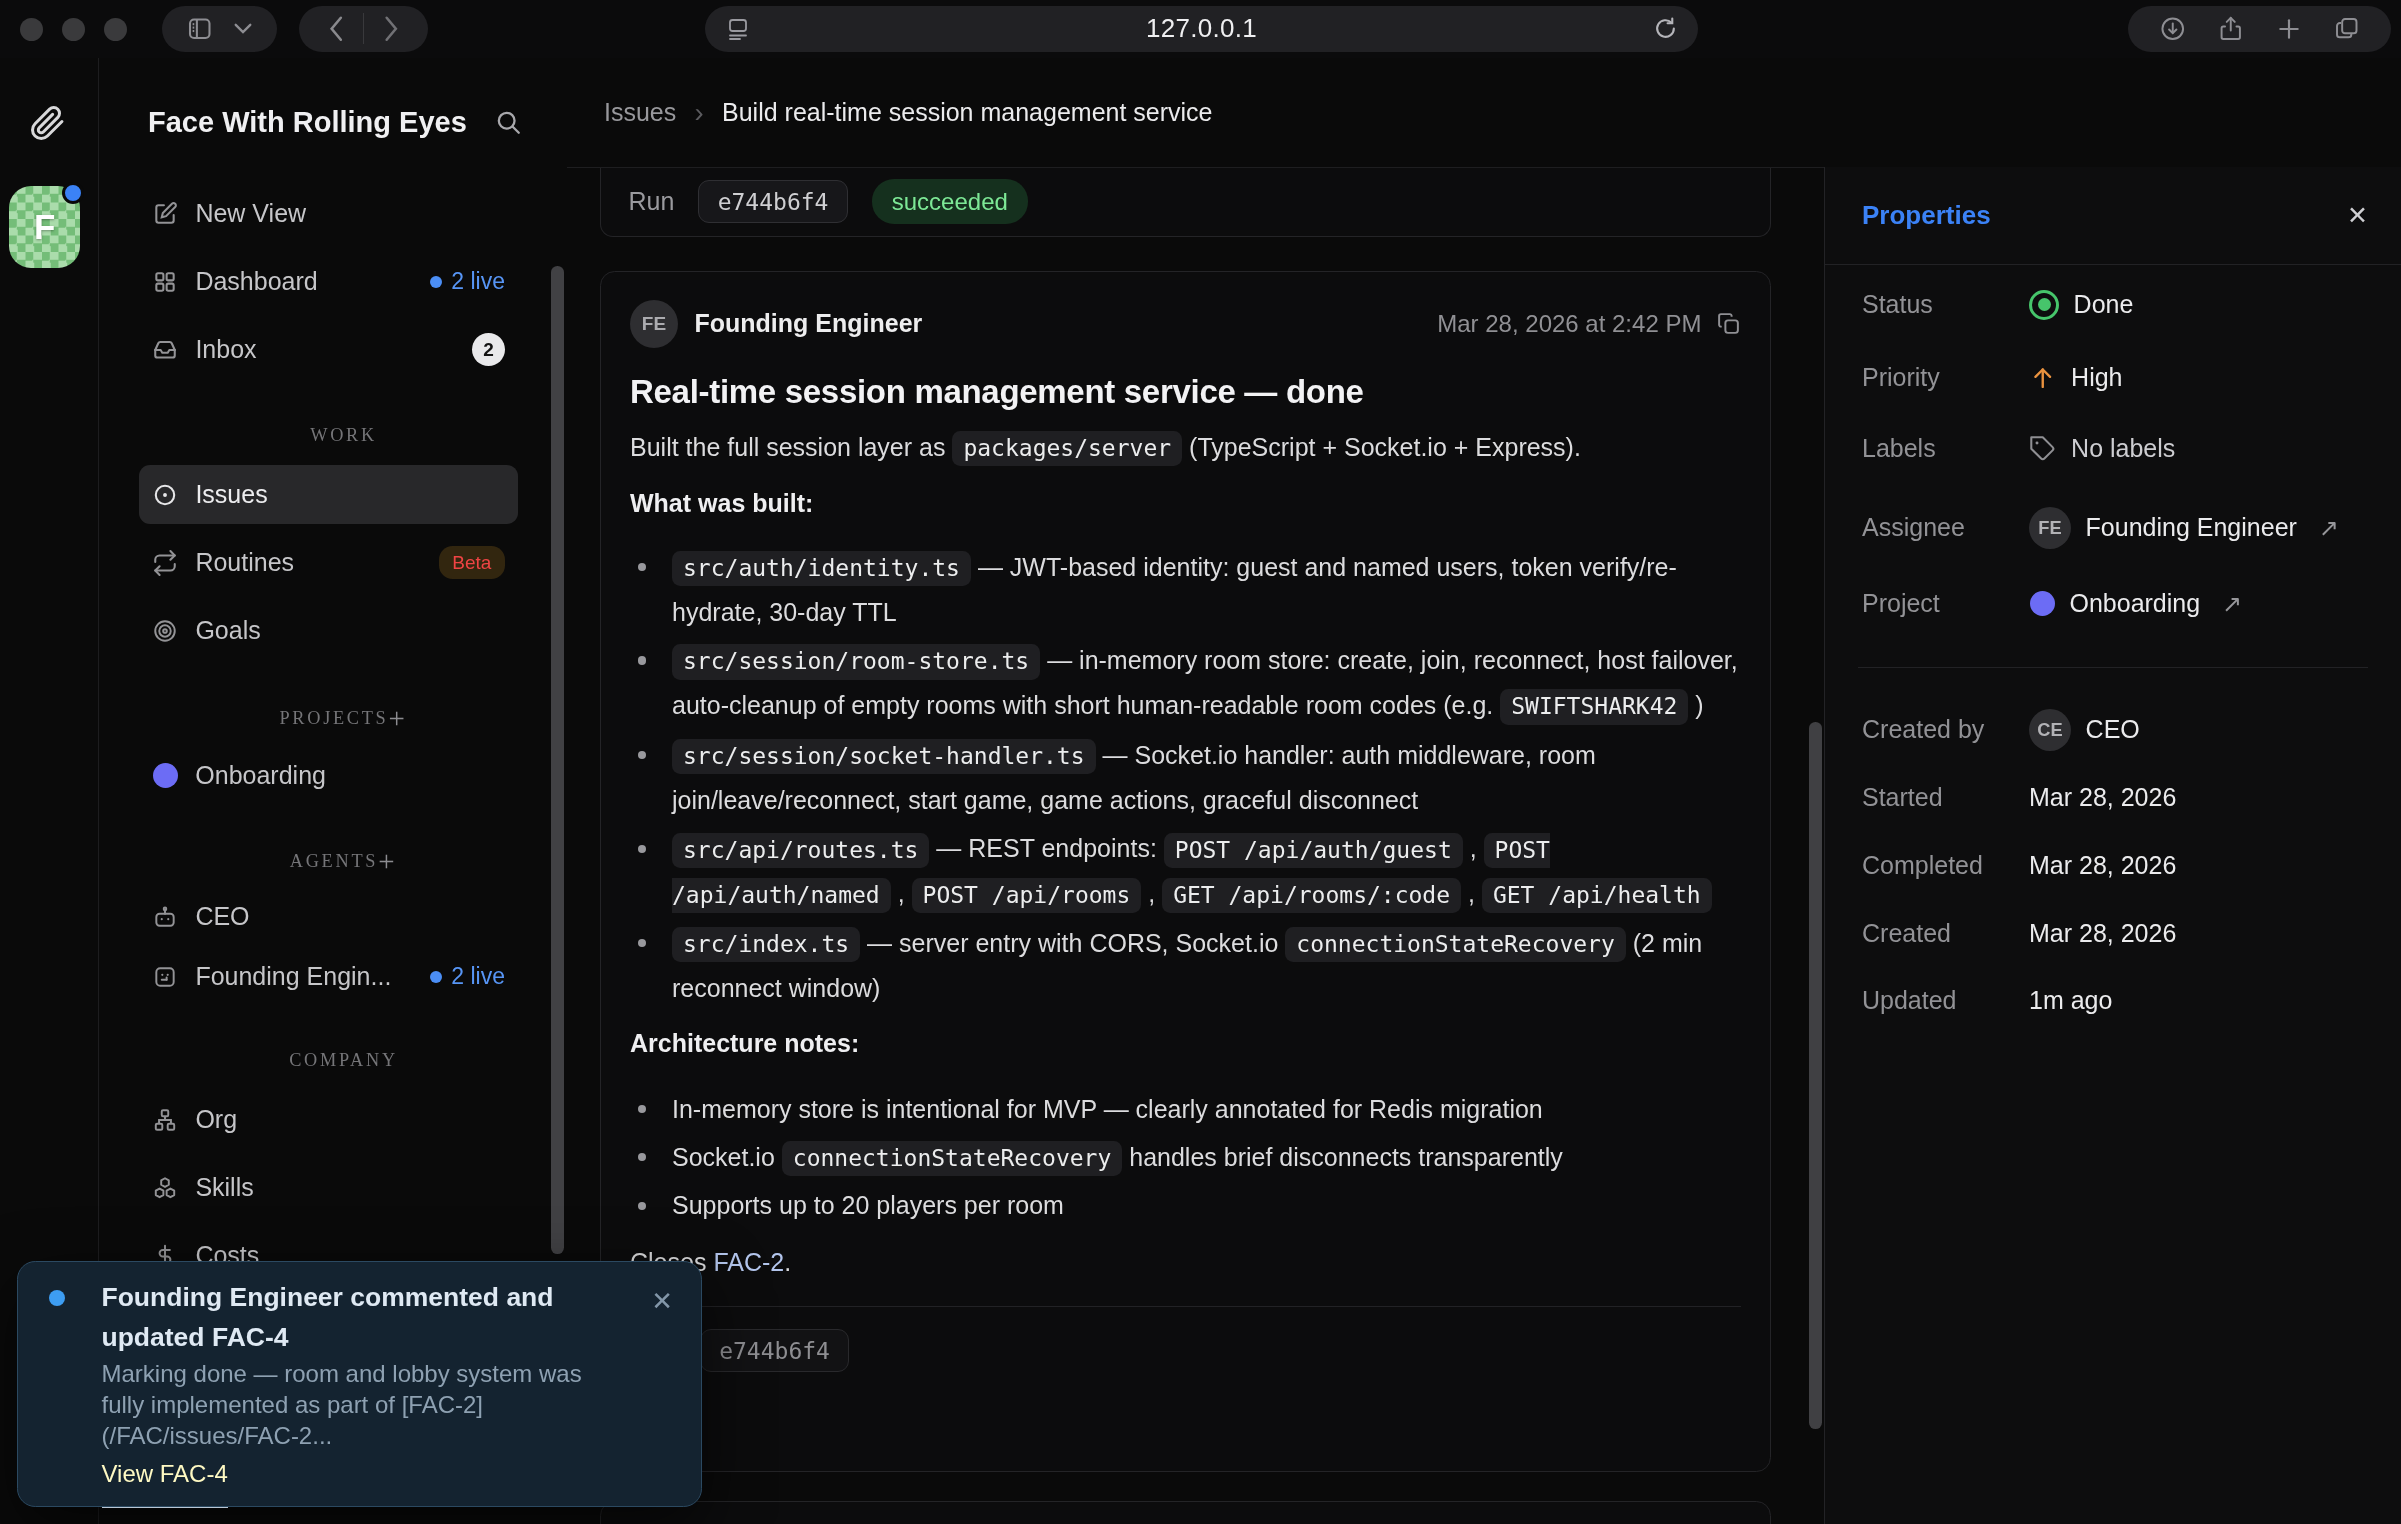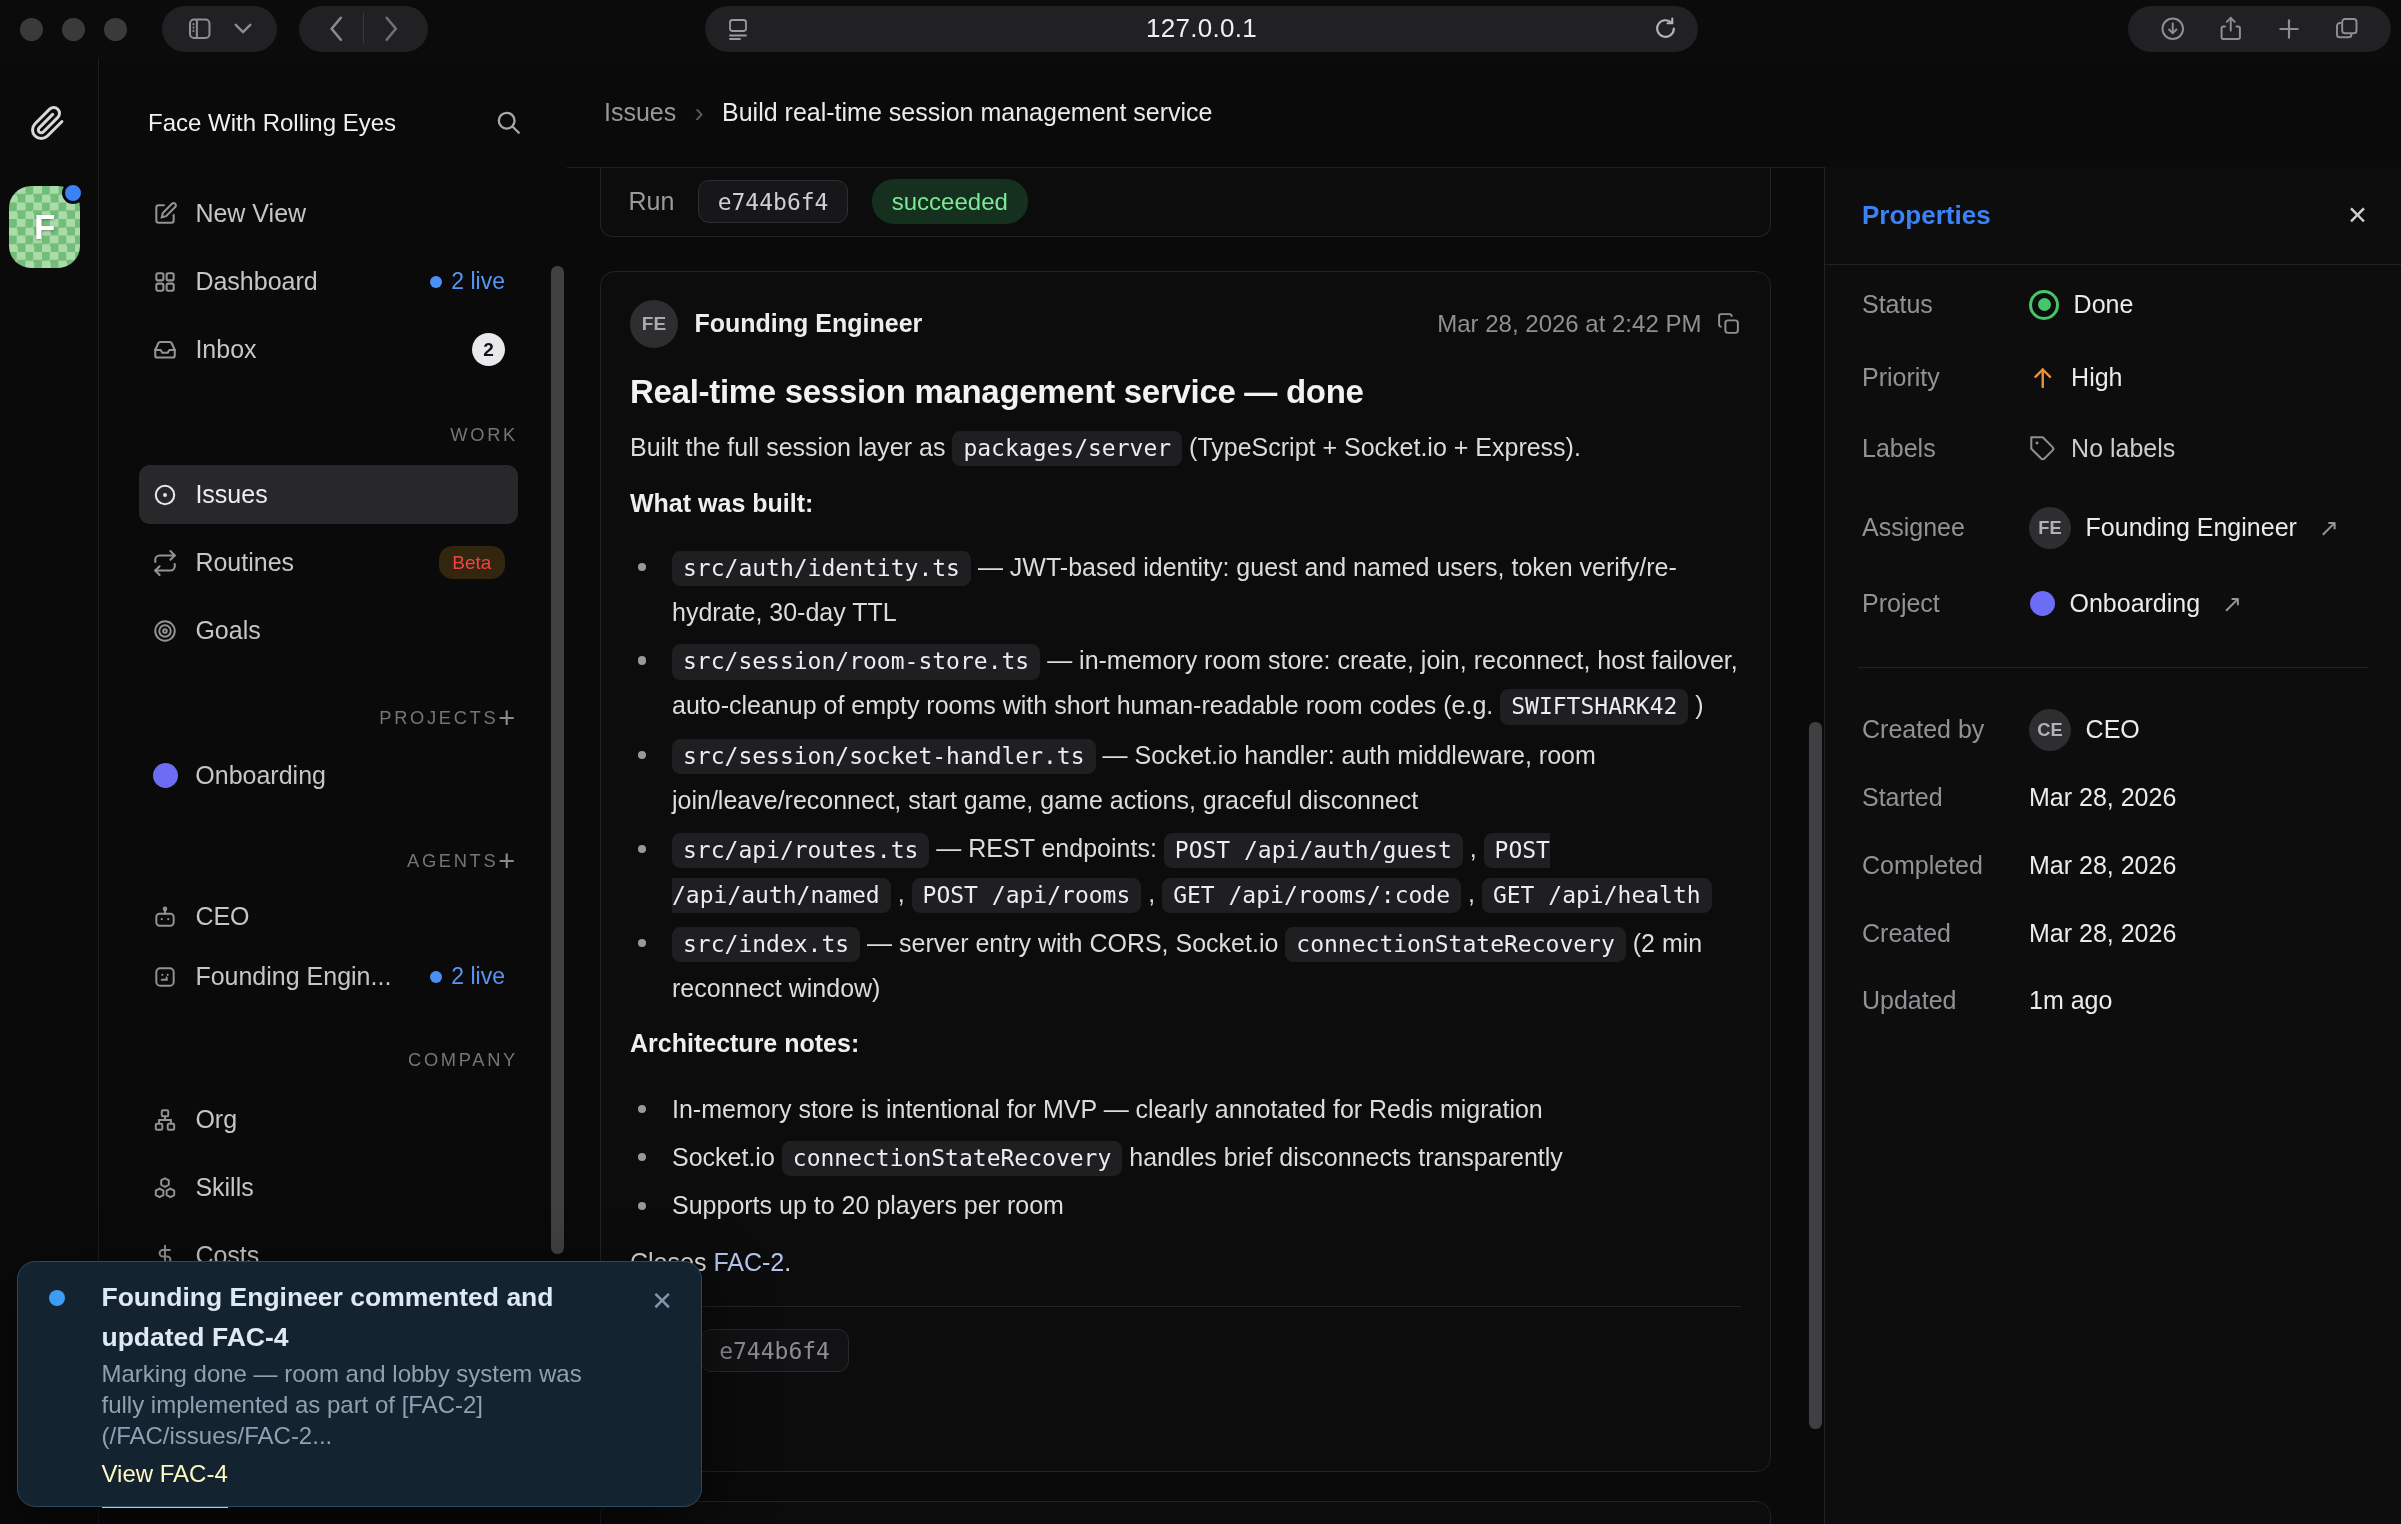--- a/index.html
+++ b/index.html
@@ -34,32 +34,32 @@
     background:#8ccf8e;
     background-image:conic-gradient(#aadcab 0 25%, #74bd78 0 50%, #aadcab 0 75%, #74bd78 0);
     background-size:16.5px 16.5px;
     display:flex;align-items:center;justify-content:center;}
   .rail-avatar b{color:#fff;font-size:35px;text-shadow:0 0.9px 2.7px rgba(0,0,0,.35);}
   .rail-dot{position:absolute;right:-3.7px;top:-3.7px;width:22px;height:22px;border-radius:50%;background:#3b82f6;border:3.7px solid #0a0a0a;}
 
   
   .sidebar{position:absolute;left:98px;top:0;bottom:0;width:469px;border-left:0.9px solid #1d1d1f;}
   .ws-head{position:absolute;left:49px;right:44px;top:37px;height:55px;display:flex;align-items:center;justify-content:space-between;}
-  .ws-title{font-size:24px;font-weight:400;color:#f0f0f2;}
+  .ws-title{font-size:29px;font-weight:700;color:#f0f0f2;}
   .srow{position:absolute;left:40px;right:49px;height:59px;display:flex;align-items:center;gap:17.4px;border-radius:11px;color:#c6c6c9;padding:0 13px;}
   .srow .ic{width:26px;flex:none;color:#939396;}
   .srow.selected{background:#28282a;color:#ededef;}
   .srow.selected .ic{color:#e6e6e8;}
   .acc{margin-left:auto;display:flex;align-items:center;gap:9.2px;}
   .live{color:#5795f5;font-size:23px;}
   .live-dot{width:12px;height:12px;border-radius:50%;background:#4b8ef5;}
   .count-badge{width:33px;height:33px;border-radius:50%;background:#e9e9eb;color:#131313;font-size:19px;font-weight:700;display:flex;align-items:center;justify-content:center;}
   .beta{font-size:19px;color:#ef4444;background:#32260f;border-radius:13.7px;padding:5.5px 13.7px;}
-  .slabel{position:absolute;left:70px;right:49px;height:24px;display:flex;align-items:center;justify-content:flex-end;
-    font-size:18.3px;letter-spacing:2.7px;color:#757578;}
+  .slabel{position:absolute;left:70px;right:49px;height:24px;display:flex;align-items:center;justify-content:center;
+    font-size:18.3px;letter-spacing:2.7px;color:#757578;font-family:Liberation Serif, serif;}
   .plus-btn{color:#8c8c90;font-size:29px;font-weight:400;line-height:18.3px;}
   .proj-dot{width:25px;height:25px;border-radius:50%;background:#6c6cf5;flex:none;margin-left:0.9px;}
   .side-scroll{position:absolute;right:2.7px;top:208px;width:13px;height:988px;border-radius:6.4px;background:#414144;}
 
   
   .main{position:absolute;left:567px;top:0;bottom:0;width:1257px;}
   .main-head{position:absolute;top:0;left:0;right:0;height:109px;display:flex;align-items:center;padding-left:37px;gap:16.5px;}
   .crumb-parent{color:#98989c;}
   .crumb-sep{color:#5b5b5f;font-size:27.5px;padding:0 1.8px;}
   .crumb-current{color:#ebebed;}

